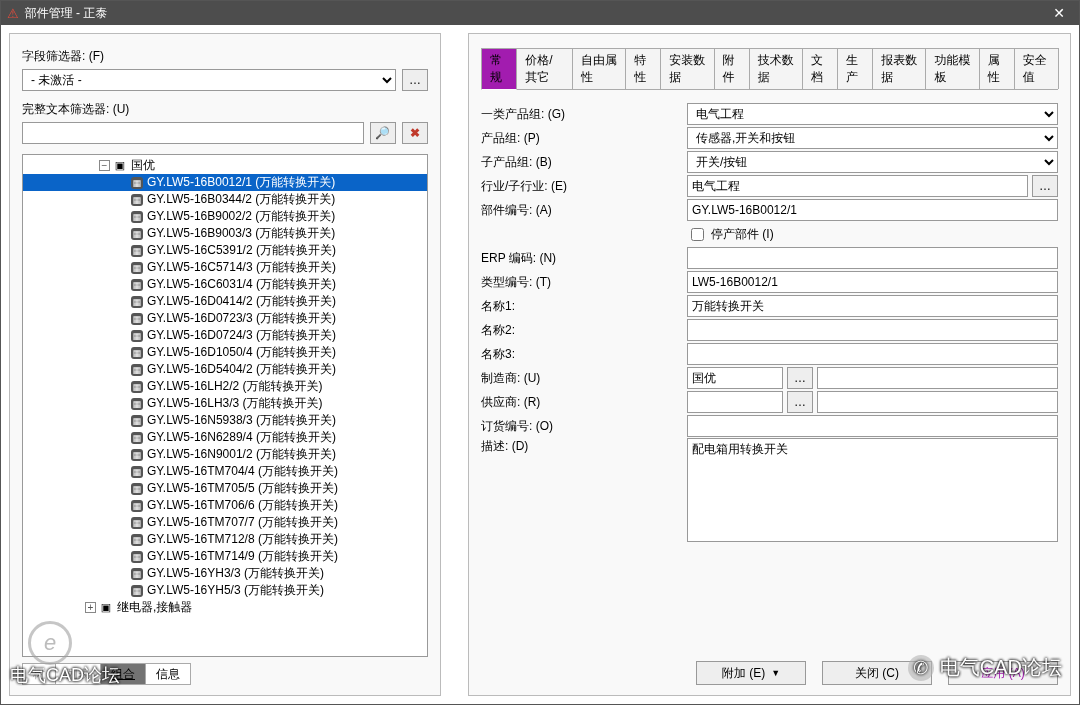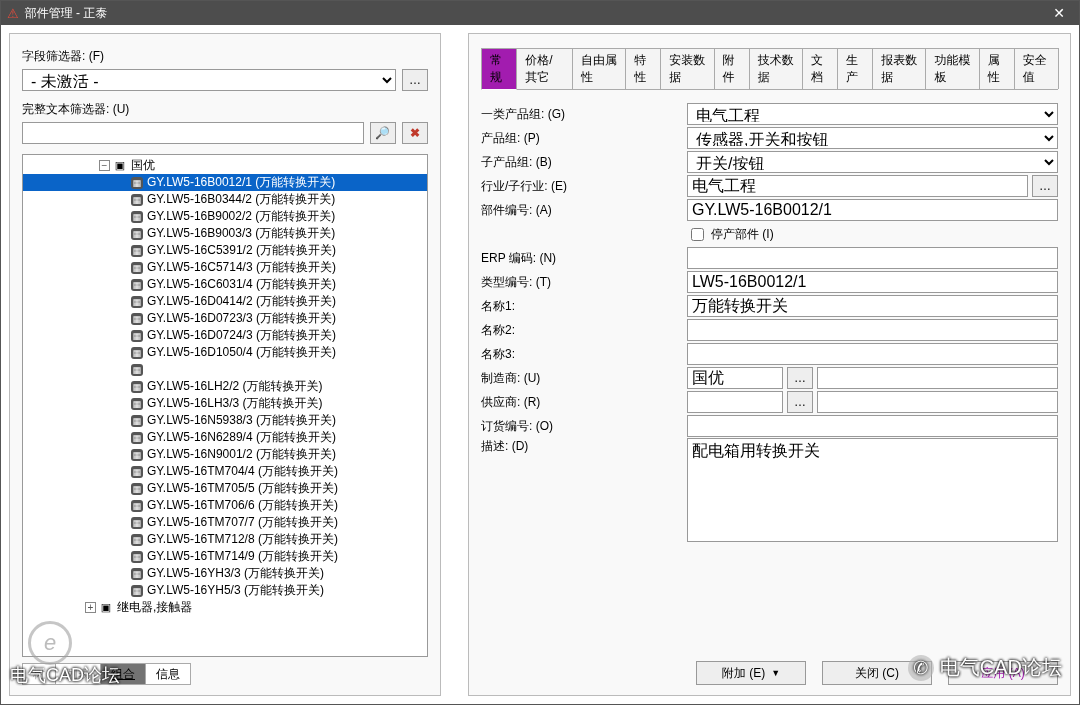--- a/index.html
+++ b/index.html
@@ -56,21 +56,21 @@
     flex-direction: column;
     padding: 14px 12px 10px 12px;
     overflow: hidden;
   }
   .panel.left { width: 432px; margin-right: 27px; }
   .panel.right { flex: 1; }
   .lbl { margin-bottom: 4px; display:block; }
   .row { display: flex; align-items: center; gap: 6px; margin-bottom: 10px; }
   select, input[type="text"], textarea {
     font-family: inherit;
-    font-size: 16px;
+    font-size: 12px;
     padding: 2px 4px;
     border: 1px solid #999;
     background: #fff;
   }
   select { height: 22px; }
   input[type="text"] { height: 22px; }
   .btn-sq {
     width: 26px; height: 22px;
     border: 1px solid #999;
     background: #eee;
@@ -309,20 +309,21 @@
           <div class="tree-item" style="padding-left:108px">
             <span class="ti-part">▦</span>
             <span>GY.LW5-16D0724/3 (万能转换开关)</span>
           </div>
           <div class="tree-item" style="padding-left:108px">
             <span class="ti-part">▦</span>
             <span>GY.LW5-16D1050/4 (万能转换开关)</span>
           </div>
           <div class="tree-item" style="padding-left:108px">
             <span class="ti-part">▦</span>
+            <span>GY.LW5-16D5404/2 (万能转换开关)</span>
           </div>
           <div class="tree-item" style="padding-left:108px">
             <span class="ti-part">▦</span>
             <span>GY.LW5-16LH2/2 (万能转换开关)</span>
           </div>
           <div class="tree-item" style="padding-left:108px">
             <span class="ti-part">▦</span>
             <span>GY.LW5-16LH3/3 (万能转换开关)</span>
           </div>
           <div class="tree-item" style="padding-left:108px">

